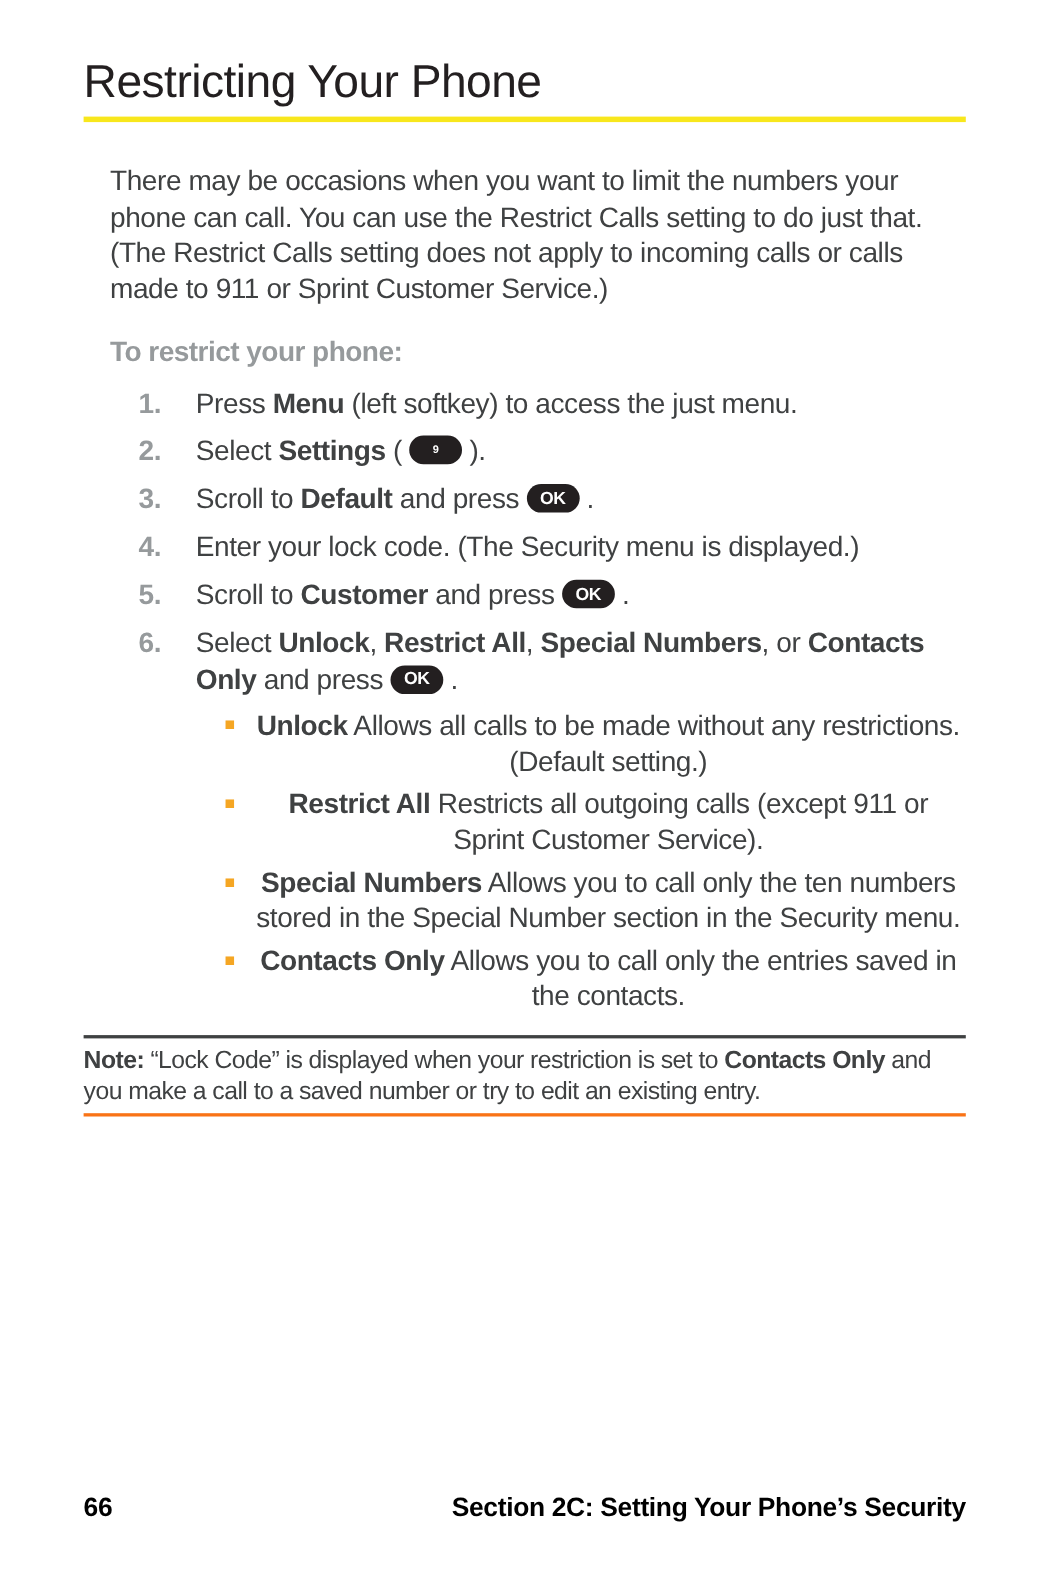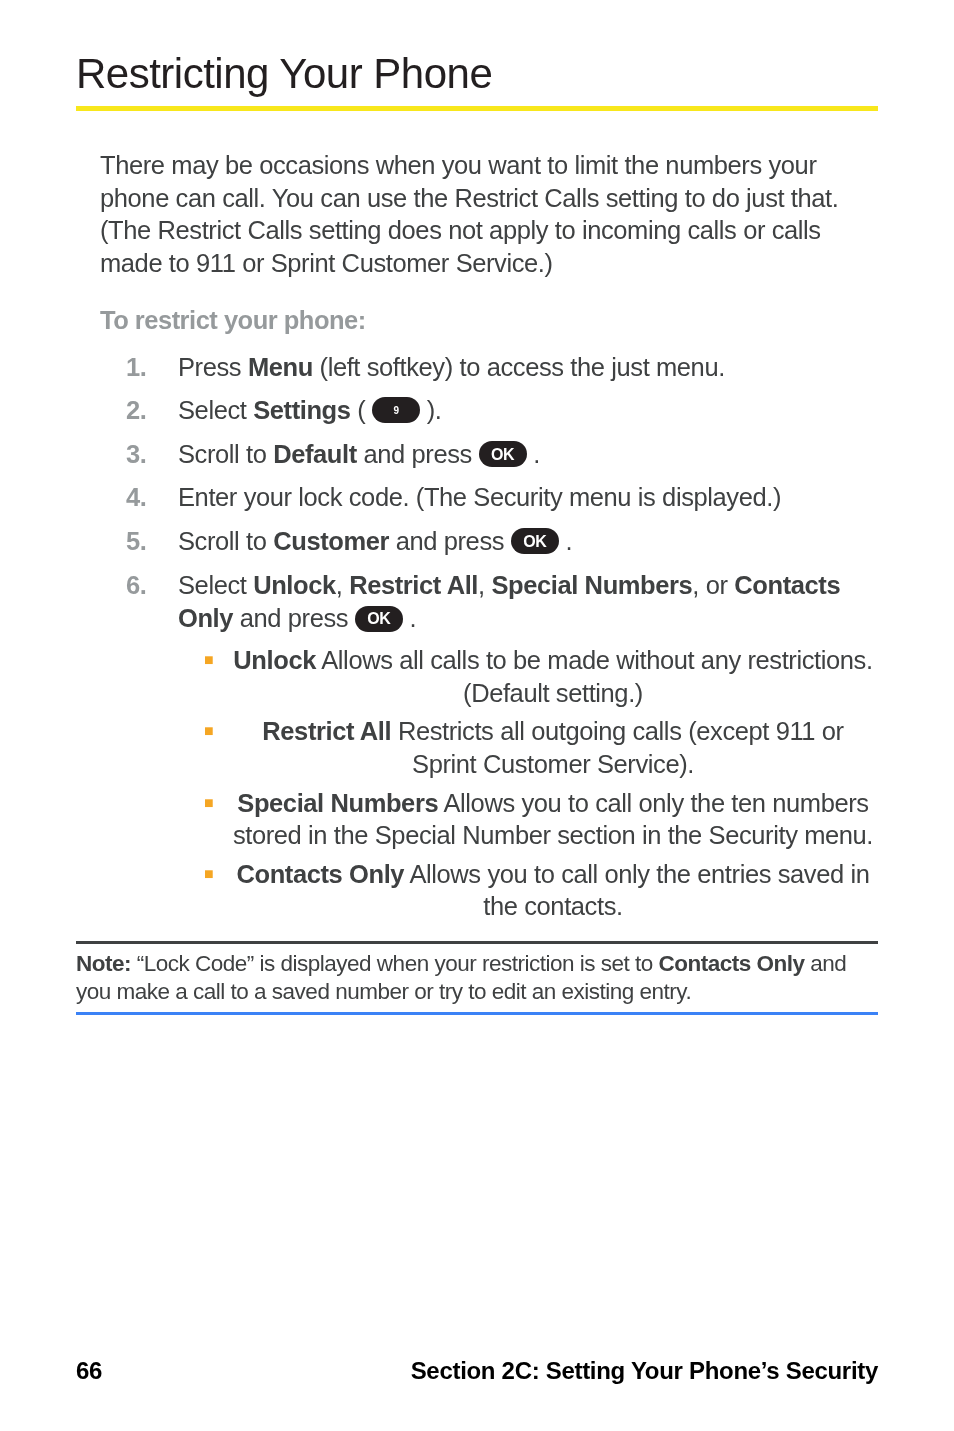--- a/index.html
+++ b/index.html
@@ -107,21 +107,21 @@
       margin-left: 26px;
       margin-top: 6px;
     }
     ul.bullets > li .bullet-body {
       flex: 1;
       text-align: center;
     }
     .note-box {
       margin-top: 12px;
       border-top: 3px solid #3f4142;
-      border-bottom: 3px solid #3b82f6;
+      border-bottom: 3px solid #f97316;
       padding: 6px 0 6px 0;
       font-size: 22.5px;
       line-height: 1.24;
       letter-spacing: -0.5px;
     }
     .footer {
       display: flex;
       justify-content: space-between;
       align-items: flex-end;
       font-weight: 700;

